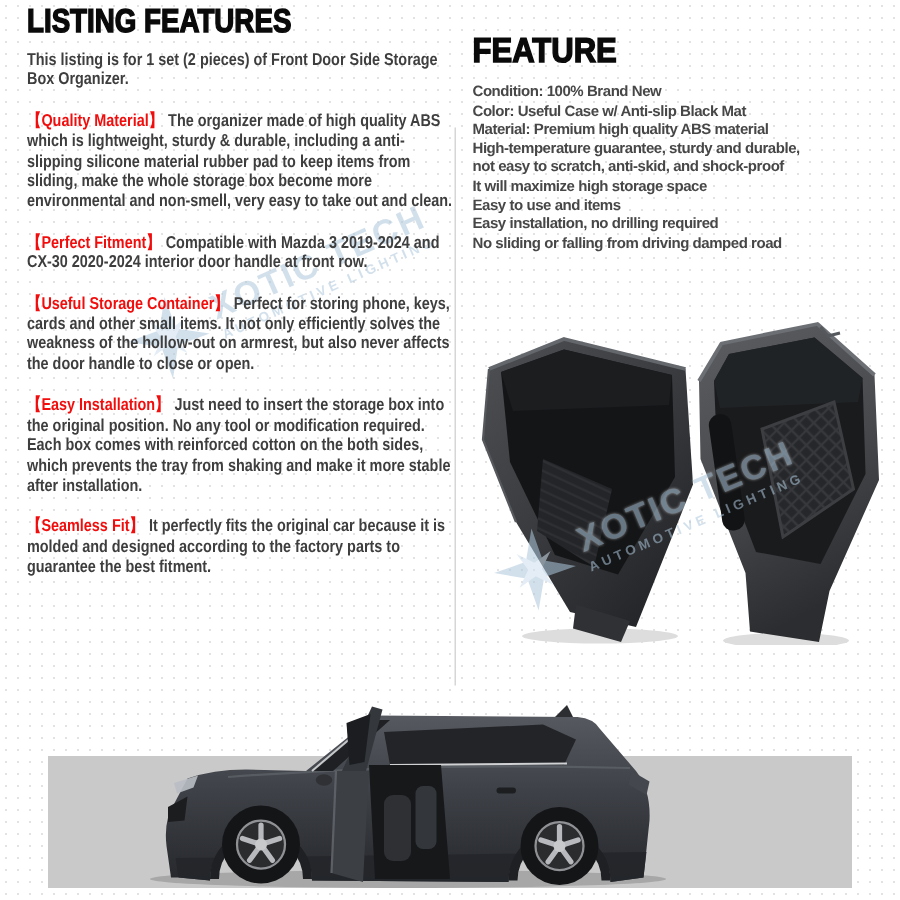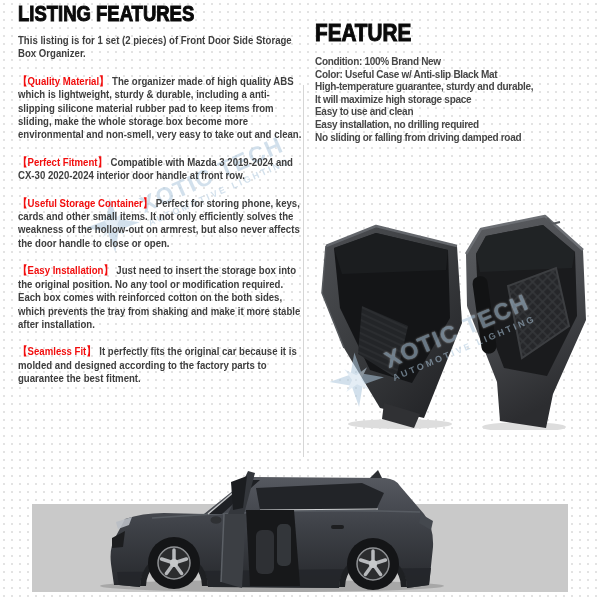--- a/index.html
+++ b/index.html
@@ -71,23 +71,25 @@
       </p>
     </div>
   </section>
 
   <div class="divider"></div>
 
   <section class="col-right">
     <h2 class="h-big2">FEATURE</h2>
     <div class="fline">Condition: 100% Brand New</div>
     <div class="fline">Color: Useful Case w/ Anti-slip Black Mat</div>
+    <div class="fline">Material: Premium high quality ABS material</div>
     <div class="fline">High-temperature guarantee, sturdy and durable,</div>
+    <div class="fline">not easy to scratch, anti-skid, and shock-proof</div>
     <div class="fline">It will maximize high storage space</div>
-    <div class="fline">Easy to use and clean</div>
+    <div class="fline">Easy to use and items</div>
     <div class="fline">Easy installation, no drilling required</div>
     <div class="fline">No sliding or falling from driving damped road</div>
   </section>
 
   <svg class="product-photo" viewBox="0 0 300 252" aria-hidden="true">
     <defs>
       <linearGradient id="gL" x1="0" y1="0" x2="0.8" y2="1">
         <stop offset="0" stop-color="#4e5054"></stop>
           <stop offset="0.5" stop-color="#3a3c3f"></stop>
           <stop offset="1" stop-color="#232427"></stop>

